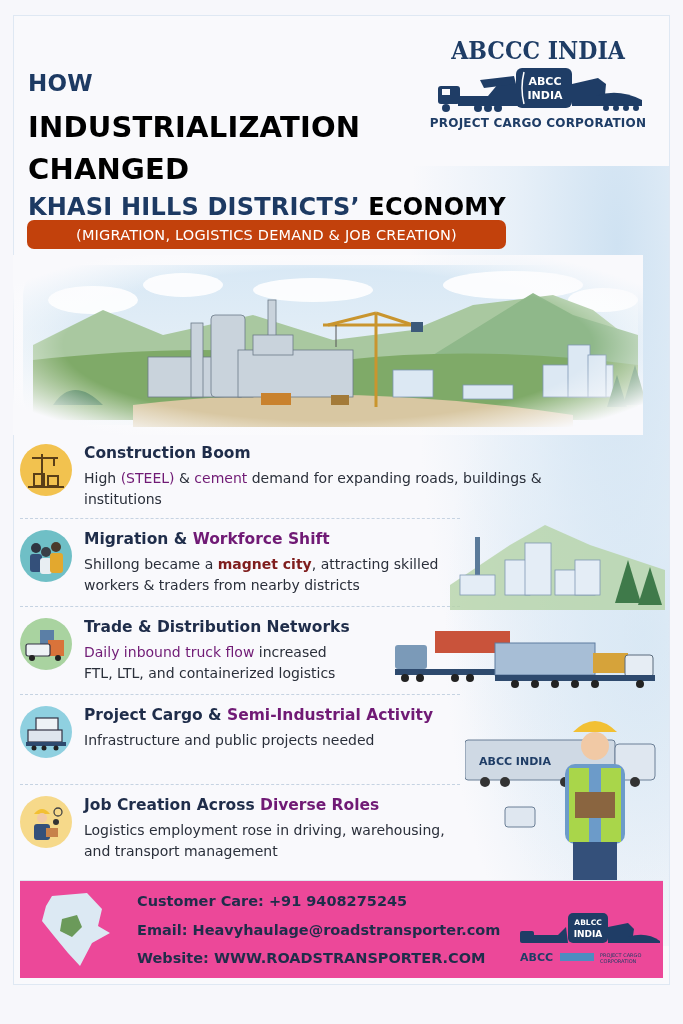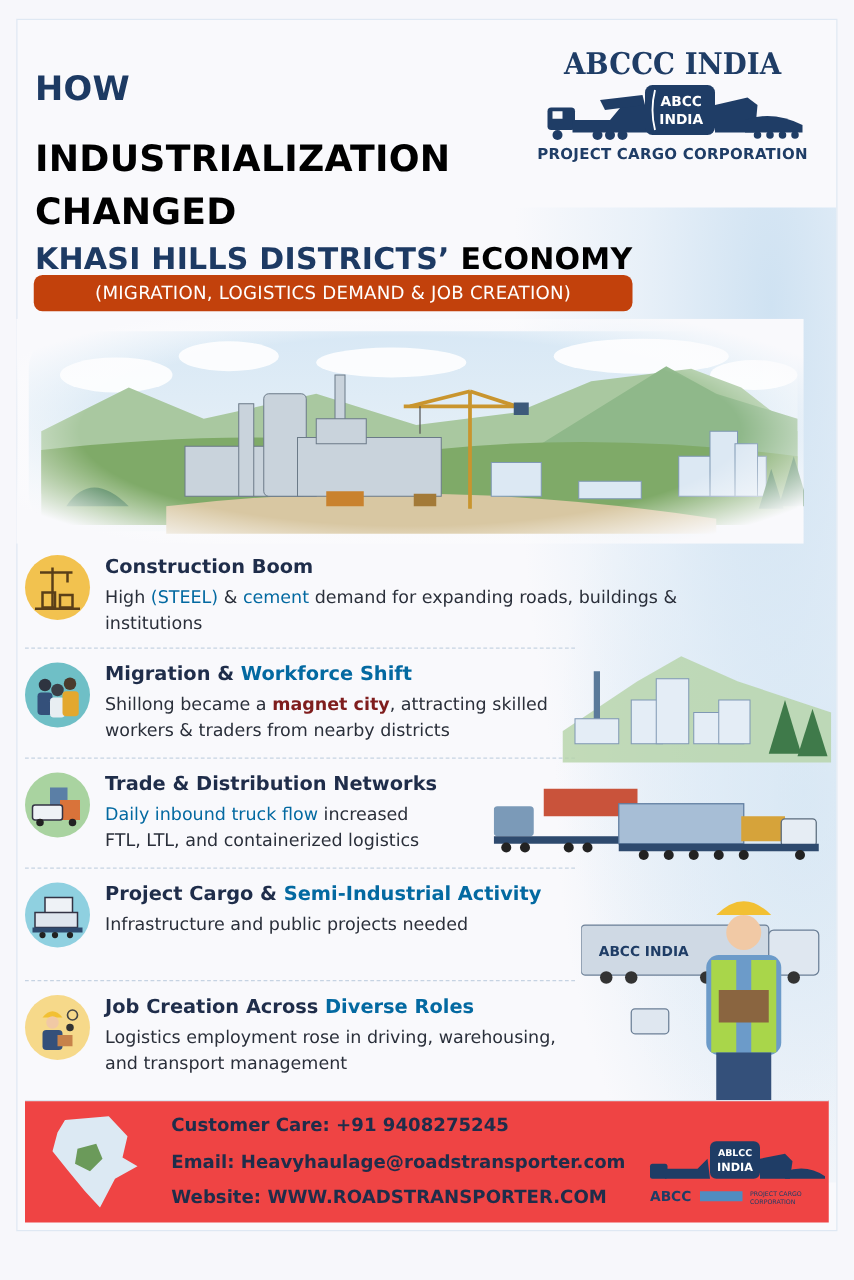--- a/index.html
+++ b/index.html
@@ -5,42 +5,42 @@
   *{box-sizing:border-box;margin:0;padding:0}
   html,body{width:683px;height:1024px;background:#f7f7fb;overflow:hidden}
   body{font-family:"DejaVu Sans","Liberation Sans",sans-serif;position:relative}
   .card{position:absolute;left:13px;top:15px;width:657px;height:970px;background:#f9f9fc;border:1px solid #dfe8f3;overflow:hidden}
   .sky-right{position:absolute;right:0;top:150px;width:260px;height:780px;
     background:radial-gradient(ellipse at 80% 10%,#cfe2f2 0%,rgba(220,234,246,.6) 35%,rgba(249,249,252,0) 70%),
                radial-gradient(ellipse at 90% 60%,#d6e6f3 0%,rgba(249,249,252,0) 60%);}
   .title{position:absolute;left:28px;font-weight:bold;letter-spacing:.2px}
   .t-navy{color:#1d3a63}
   .t-green{color:#000000}
-  .t1{top:56px;font-size:27px}
+  .t1{top:70px;font-size:23px}
   .t2{top:110px;font-size:29px}
   .t3{top:152px;font-size:29px}
   .t4{top:193px;font-size:24px}
   .pill{position:absolute;left:27px;top:220px;width:479px;height:29px;background:#c2410c;border-radius:7px;color:#fff;font-size:14.5px;display:flex;align-items:center;justify-content:center;letter-spacing:.2px}
   
   .logo{position:absolute;left:428px;top:28px;width:220px;height:106px}
   .logo-title{position:absolute;left:0;width:220px;top:8px;text-align:center;font-family:"DejaVu Serif","Liberation Serif",serif;font-weight:bold;color:#1f3d66;font-size:24px;transform:scaleX(.92)}
   .logo-sub{position:absolute;left:0;width:220px;top:88px;text-align:center;color:#1f3d66;font-weight:bold;font-size:12px;letter-spacing:.2px}
   
   .hero{position:absolute;left:13px;top:255px;width:630px;height:180px}
   
   .item{position:absolute;left:20px;width:620px;height:82px}
   .item .ic{position:absolute;left:0;top:6px;width:52px;height:52px;border-radius:50%;overflow:hidden}
   .item .h{position:absolute;left:64px;top:6px;font-weight:bold;font-size:15.5px;color:#1f2d4a;white-space:nowrap}
   .item .d{position:absolute;left:64px;top:30px;font-size:14px;line-height:21px;color:#2a2f3a;width:500px}
-  .green{color:#0369a1}
+  .green{color:#701a75}
   .greenb{color:#7f1d1d;font-weight:bold}
   .dash{position:absolute;left:20px;width:440px;border-top:1.5px dashed #c6d3e2}
   .deco{position:absolute}
   
-  .footer{position:absolute;left:20px;top:880px;width:643px;height:98px;background:#ef4444;border-top:1px solid #dde5ef}
+  .footer{position:absolute;left:20px;top:880px;width:643px;height:98px;background:#ec4899;border-top:1px solid #dde5ef}
   .foot-line{position:absolute;left:117px;font-size:14.5px;color:#1f2d4a;font-weight:bold;white-space:nowrap}
   .foot-line span{font-weight:bold}
 </style>
 </head>
 <body>
 
 <div class="card">
   <div class="sky-right"></div>
 </div>
 

